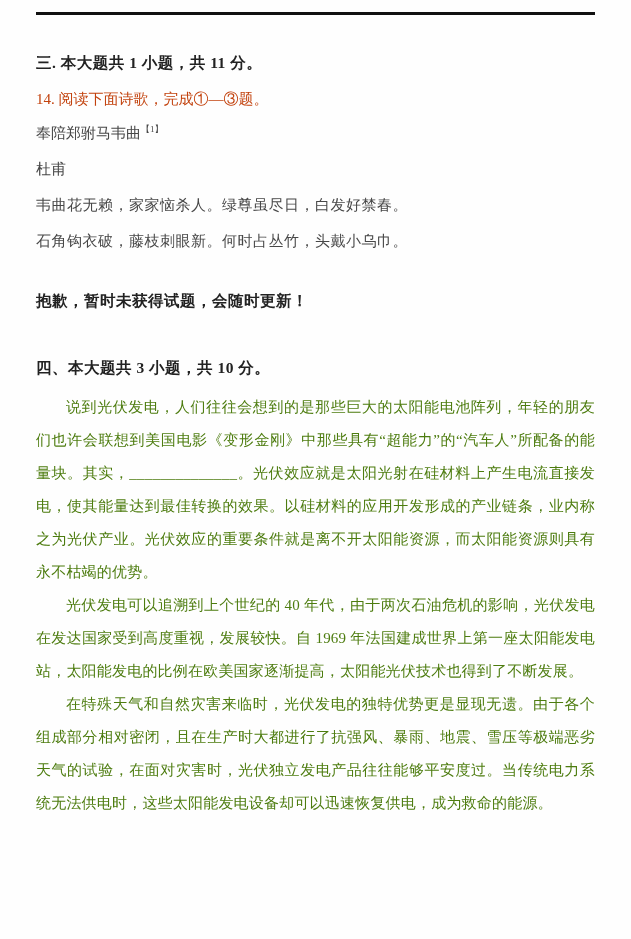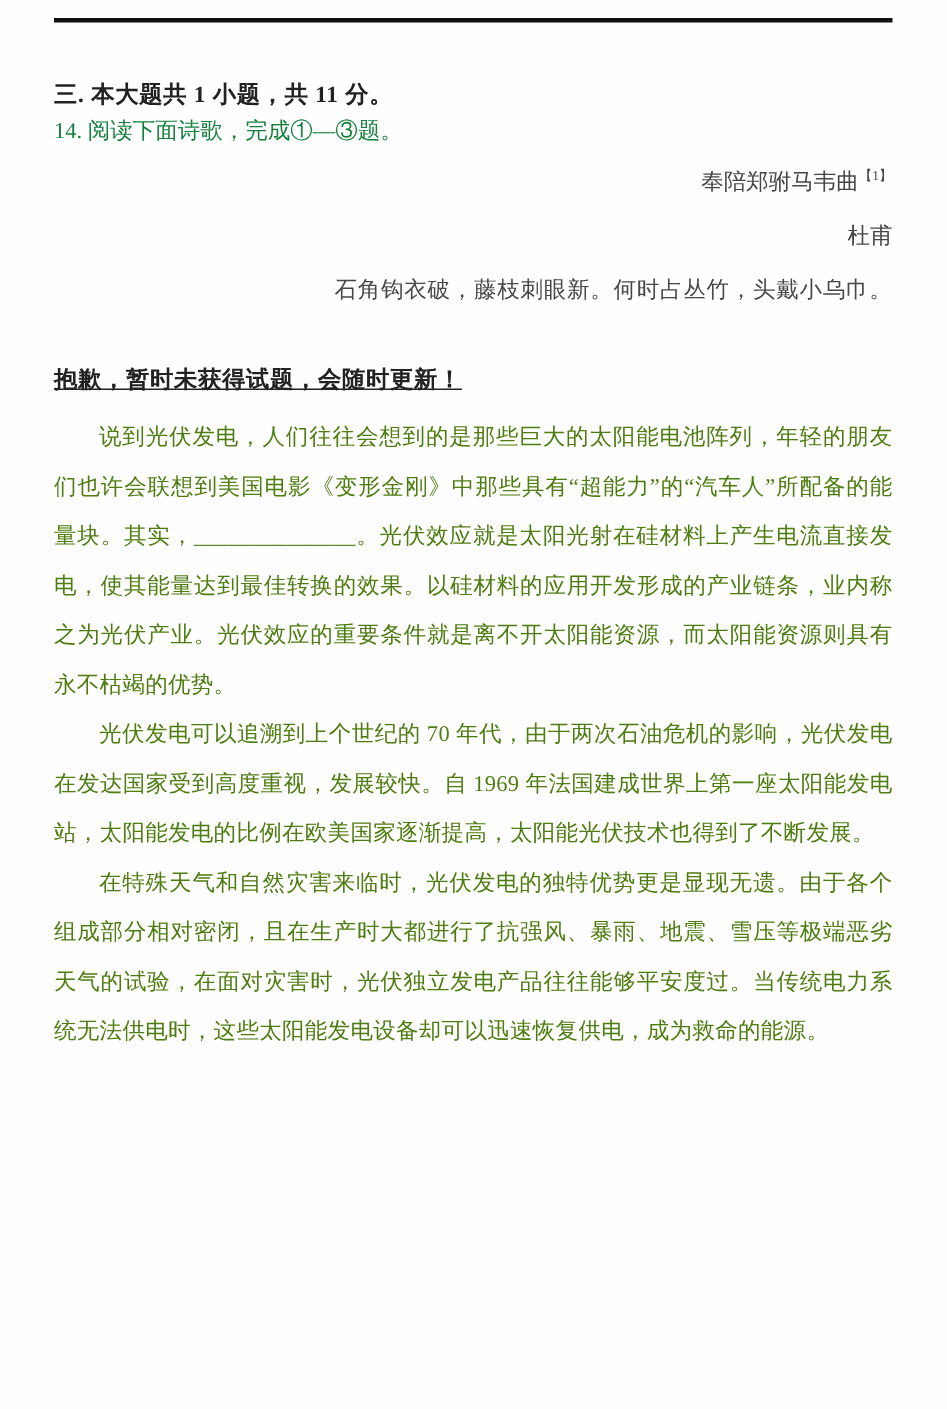--- a/index.html
+++ b/index.html
@@ -27,41 +27,40 @@
     background: #111111;
   }
   .sec-heading {
     font-weight: bold;
     color: #222222;
     font-size: 15.5px;
     letter-spacing: 0.5px;
   }
   .sec3-heading { margin-top: 38px; }
   .q-intro {
-    margin-top: 4px;
-    color: #15803d;
+    margin-top: 16px;
+    color: #c2410c;
   }
   .poem {
-    text-align: right;
+    text-align: left;
     color: #474747;
   }
   .poem-title { margin-top: 14px; }
   .poem-title sup {
     font-size: 9px;
     vertical-align: super;
   }
   .poem-author { margin-top: 17px; }
   .poem-line { margin-top: 17px; letter-spacing: 0.5px; }
   .notice {
     margin-top: 40px;
     font-weight: bold;
     color: #222222;
     font-size: 15.5px;
     letter-spacing: 0.5px;
-    text-decoration: underline;
   }
   .sec4-heading { margin-top: 46px; }
   .body-para {
     margin: 0;
     text-indent: 2em;
     text-align: justify;
     line-height: 33px;
     color: #4d7c0f;
     letter-spacing: 0.2px;
   }
@@ -76,24 +75,26 @@
 
   <div class="content">
 
     <div class="sec-heading sec3-heading">三. 本大题共 1 小题，共 11 分。</div>
 
     <div class="q-intro">14. 阅读下面诗歌，完成①—③题。</div>
 
     <div class="poem">
       <div class="poem-title"><span>奉陪郑驸马韦曲</span><sup>【1】</sup></div>
       <div class="poem-author">杜甫</div>
+      <div class="poem-line">韦曲花无赖，家家恼杀人。绿尊虽尽日，白发好禁春。</div>
       <div class="poem-line">石角钩衣破，藤枝刺眼新。何时占丛竹，头戴小乌巾。</div>
     </div>
 
     <div class="notice">抱歉，暂时未获得试题，会随时更新！</div>
 
+    <div class="sec-heading sec4-heading">四、本大题共 3 小题，共 10 分。</div>
 
     <p class="body-para first">说到光伏发电，人们往往会想到的是那些巨大的太阳能电池阵列，年轻的朋友们也许会联想到美国电影《变形金刚》中那些具有“超能力”的“汽车人”所配备的能量块。其实，______________。光伏效应就是太阳光射在硅材料上产生电流直接发电，使其能量达到最佳转换的效果。以硅材料的应用开发形成的产业链条，业内称之为光伏产业。光伏效应的重要条件就是离不开太阳能资源，而太阳能资源则具有永不枯竭的优势。</p>
-    <p class="body-para">光伏发电可以追溯到上个世纪的 70 年代，由于两次石油危机的影响，光伏发电在发达国家受到高度重视，发展较快。自 1969 年法国建成世界上第一座太阳能发电站，太阳能发电的比例在欧美国家逐渐提高，太阳能光伏技术也得到了不断发展。</p>
+    <p class="body-para">光伏发电可以追溯到上个世纪的 40 年代，由于两次石油危机的影响，光伏发电在发达国家受到高度重视，发展较快。自 1969 年法国建成世界上第一座太阳能发电站，太阳能发电的比例在欧美国家逐渐提高，太阳能光伏技术也得到了不断发展。</p>
     <p class="body-para">在特殊天气和自然灾害来临时，光伏发电的独特优势更是显现无遗。由于各个组成部分相对密闭，且在生产时大都进行了抗强风、暴雨、地震、雪压等极端恶劣天气的试验，在面对灾害时，光伏独立发电产品往往能够平安度过。当传统电力系统无法供电时，这些太阳能发电设备却可以迅速恢复供电，成为救命的能源。</p>
 
   </div>
 </div>
 
 </body></html>

